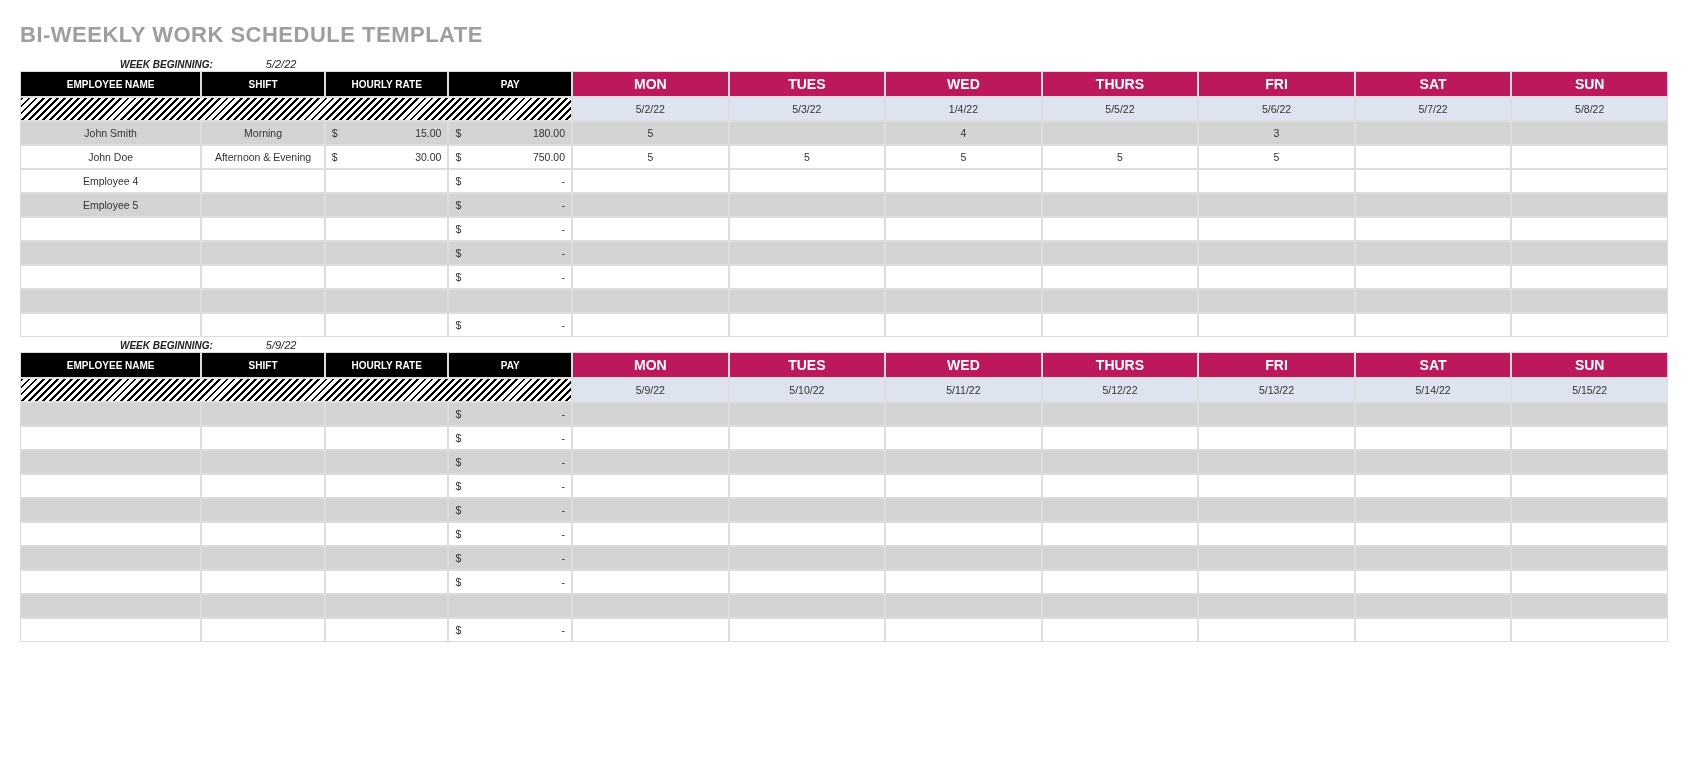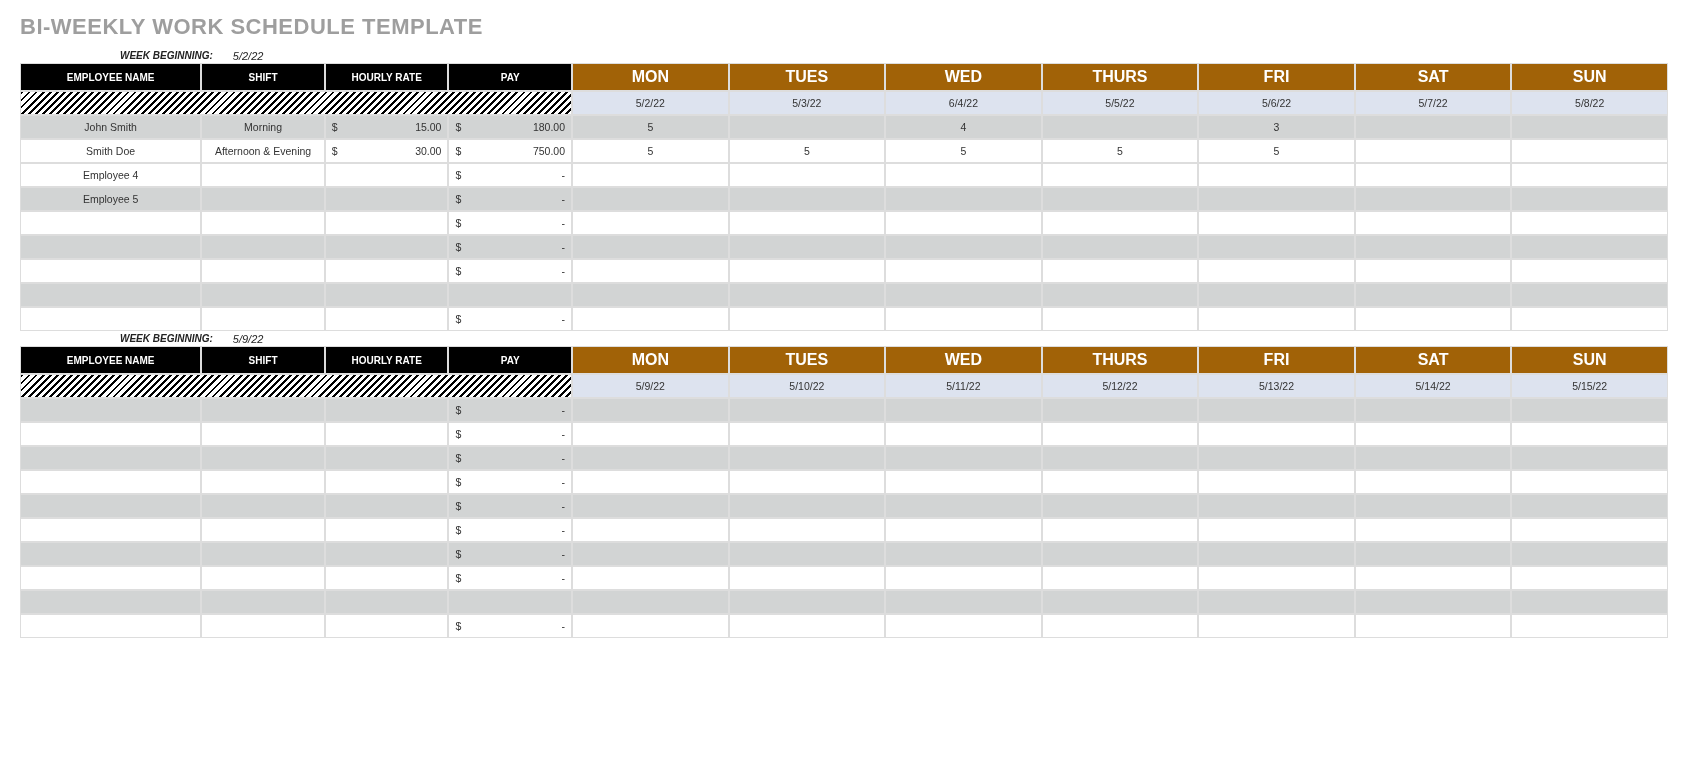--- a/index.html
+++ b/index.html
@@ -9,27 +9,28 @@
     font-family: "Segoe UI", Arial, sans-serif;
     font-size: 11px;
     color: #333;
     background: #fff;
   }
   .title {
     font-size: 22px;
     font-weight: 700;
     letter-spacing: 0.5px;
     color: #9e9e9e;
-    margin: 4px 0 10px 0;
+    margin: 12px 0 10px 0;
   }
   .week-label-row {
     display: flex;
-    align-items: flex-start;
+    align-items: center;
     margin: 0 0 1px 0;
     padding-left: 100px;
+    gap: 33px;
   }
   .week-label {
     font-style: italic;
     font-weight: 700;
     font-size: 10px;
     color: #222;
     margin-right: 20px;
   }
   .week-date {
     font-style: italic;
@@ -50,24 +51,24 @@
     vertical-align: middle;
   }
   th.hdr-left {
     background: #000;
     color: #fff;
     font-weight: 700;
     font-size: 10px;
     text-align: center;
   }
   th.hdr-day {
-    background: #a16207;
+    background: #be185d;
     color: #fff;
     font-weight: 700;
-    font-size: 16px;
+    font-size: 14px;
     text-align: center;
   }
   td.hatch {
     background: repeating-linear-gradient(135deg, #000 0 2px, #fff 2px 5px);
   }
   td.date-cell {
     background: #dde3ef;
     text-align: center;
     font-size: 10.5px;
   }
@@ -135,41 +136,41 @@
           <th class="hdr-day">FRI</th>
           <th class="hdr-day">SAT</th>
           <th class="hdr-day">SUN</th>
         </tr>
       </thead>
       <tbody>
         <tr>
           <td colspan="4" class="hatch"></td>
           <td class="date-cell">5/2/22</td>
           <td class="date-cell">5/3/22</td>
-          <td class="date-cell">6/4/22</td>
+          <td class="date-cell">1/4/22</td>
           <td class="date-cell">5/5/22</td>
           <td class="date-cell">5/6/22</td>
           <td class="date-cell">5/7/22</td>
           <td class="date-cell">5/8/22</td>
         </tr>
         <tr class="row-even">
           <td class="body-cell name-cell">John Smith</td>
           <td class="body-cell shift-cell">Morning</td>
           <td class="body-cell rate-cell"><span class="cur">$</span><span>15.00</span></td>
           <td class="body-cell pay-cell"><span class="cur">$</span><span>180.00</span></td>
           <td class="body-cell day-cell">5</td>
           <td class="body-cell day-cell"></td>
           <td class="body-cell day-cell">4</td>
           <td class="body-cell day-cell"></td>
           <td class="body-cell day-cell">3</td>
           <td class="body-cell day-cell"></td>
           <td class="body-cell day-cell"></td>
         </tr>
         <tr class="row-odd">
-          <td class="body-cell name-cell">Smith Doe</td>
+          <td class="body-cell name-cell">John Doe</td>
           <td class="body-cell shift-cell">Afternoon &amp; Evening</td>
           <td class="body-cell rate-cell"><span class="cur">$</span><span>30.00</span></td>
           <td class="body-cell pay-cell"><span class="cur">$</span><span>750.00</span></td>
           <td class="body-cell day-cell">5</td>
           <td class="body-cell day-cell">5</td>
           <td class="body-cell day-cell">5</td>
           <td class="body-cell day-cell">5</td>
           <td class="body-cell day-cell">5</td>
           <td class="body-cell day-cell"></td>
           <td class="body-cell day-cell"></td>

